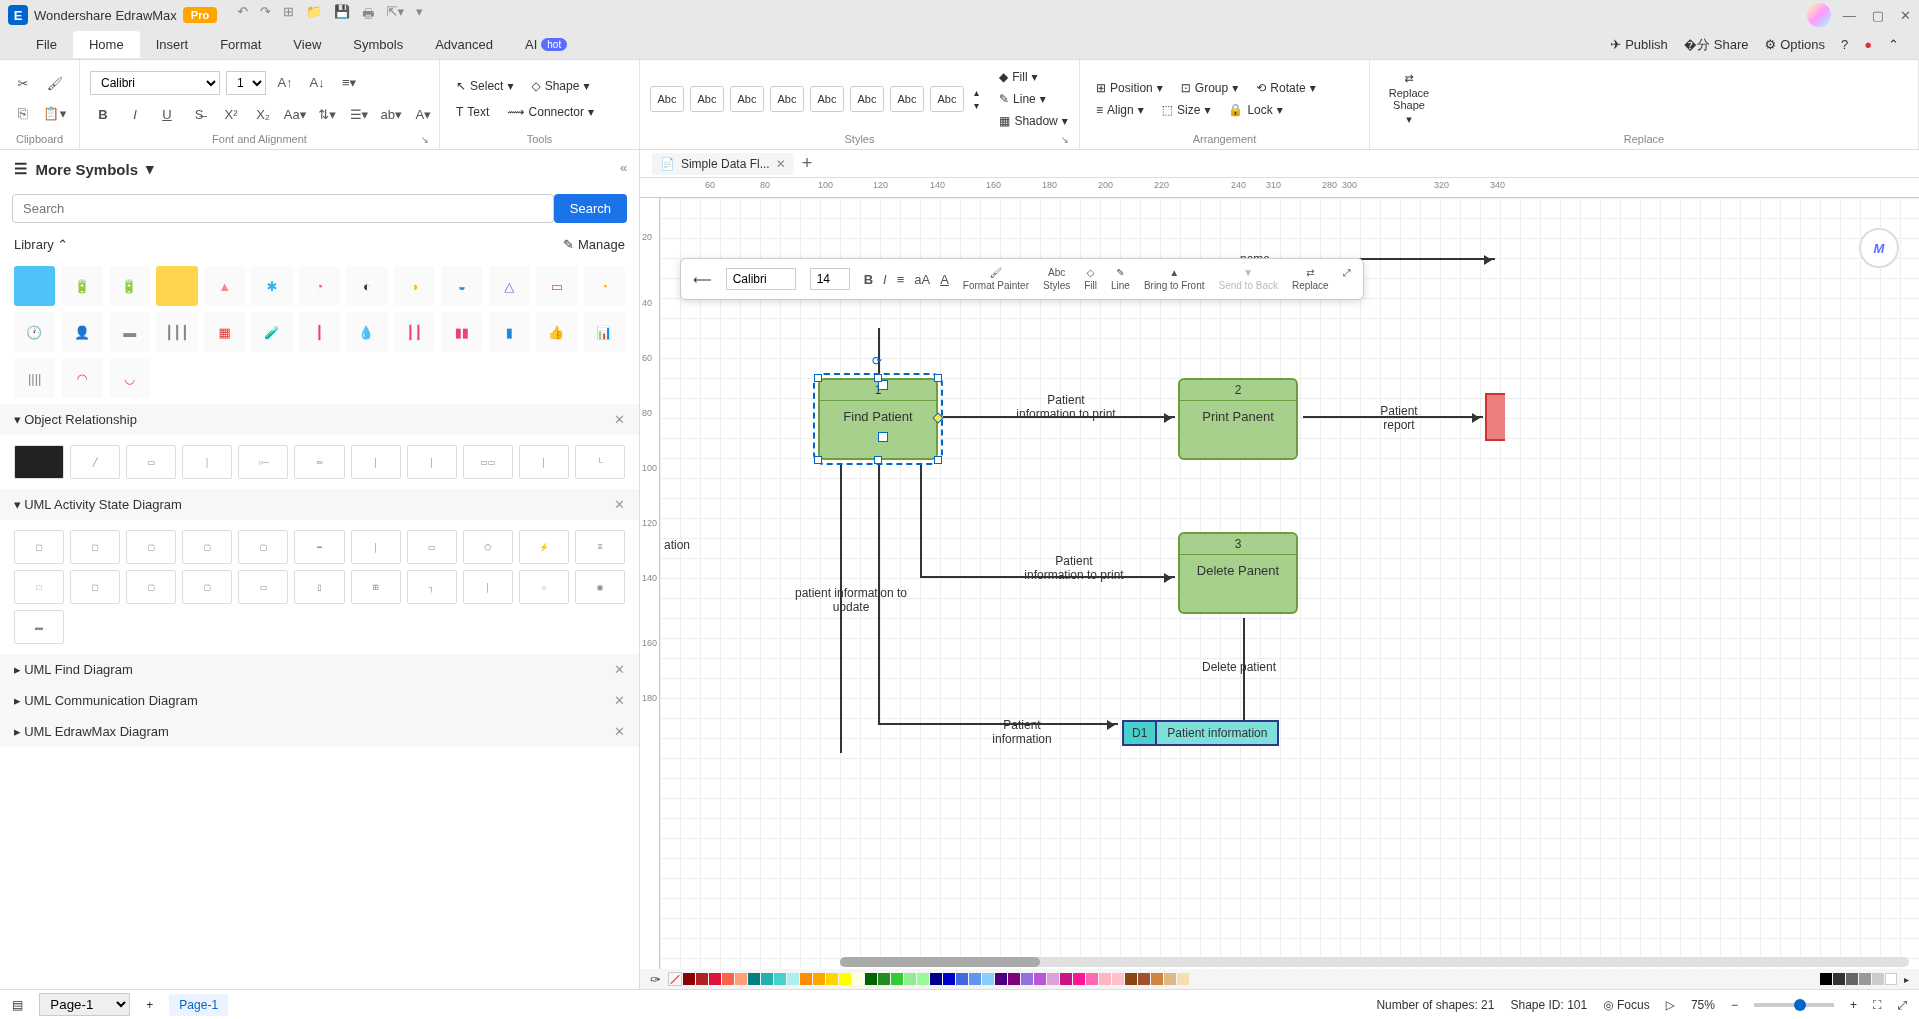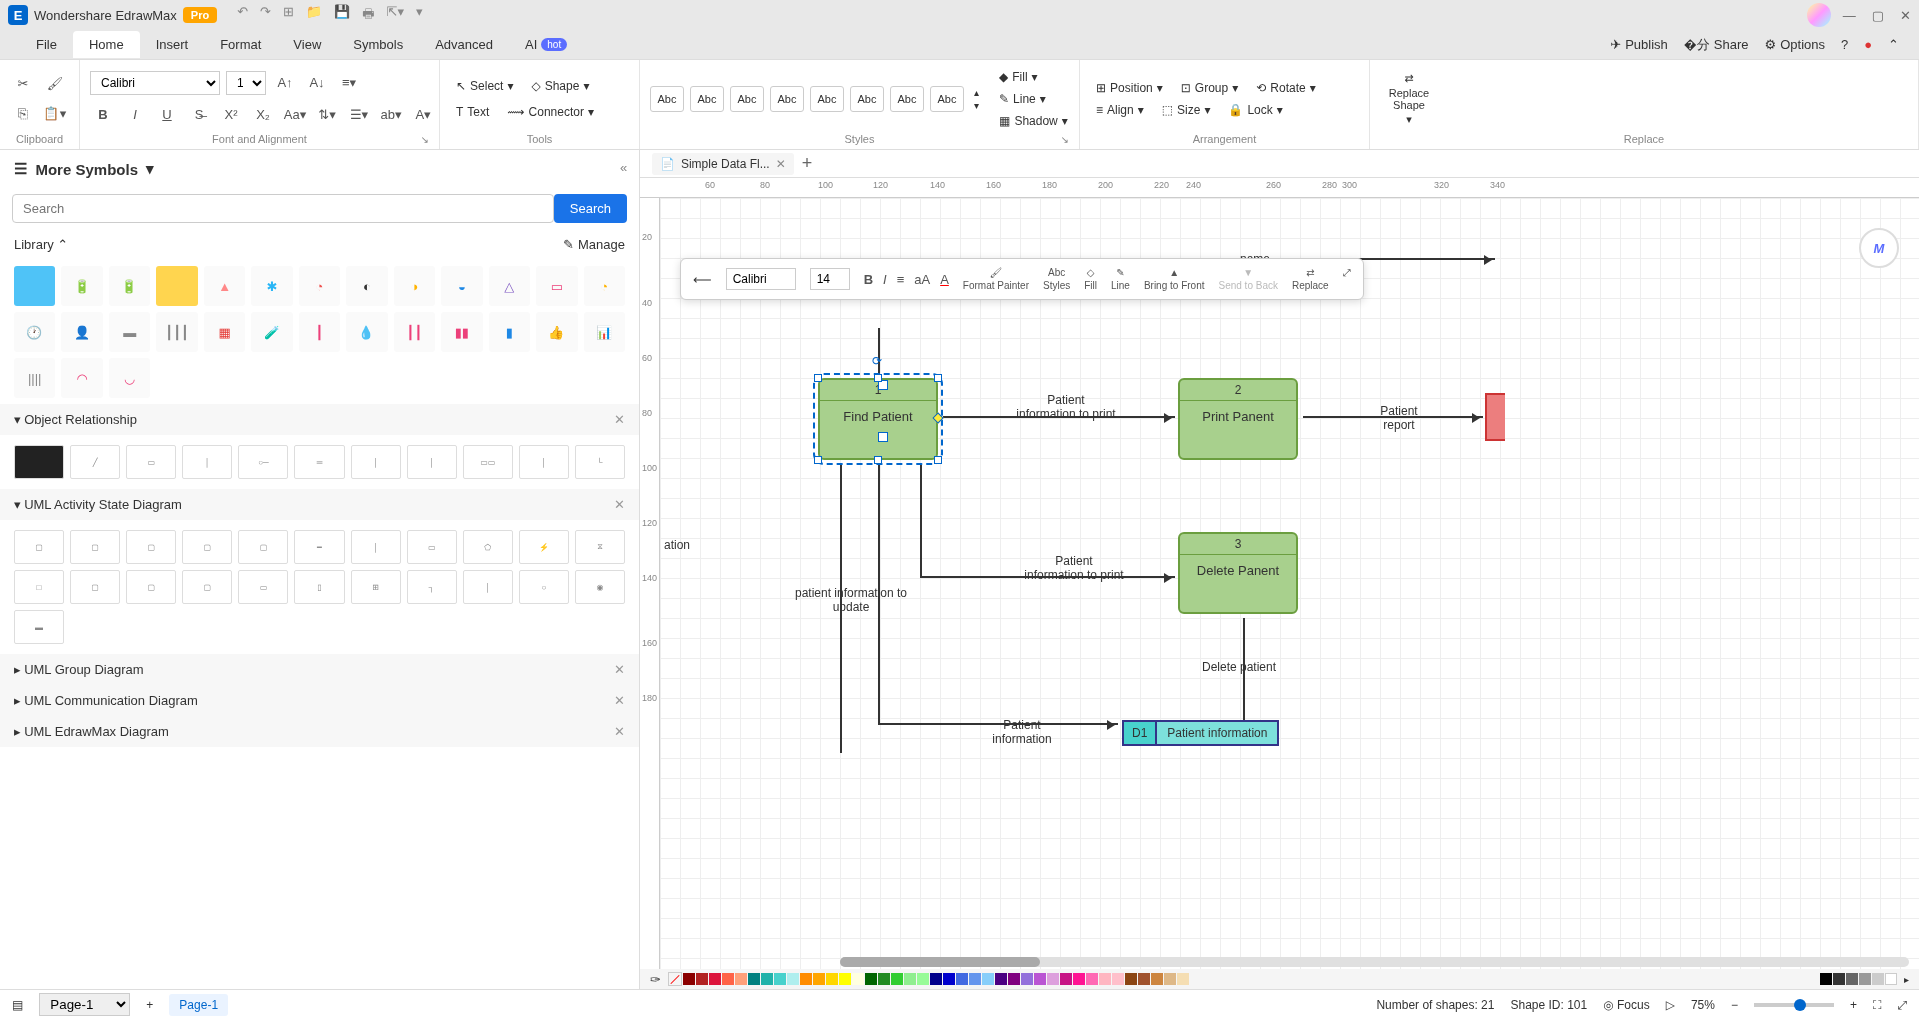--- a/index.html
+++ b/index.html
@@ -373,21 +373,21 @@
       <div class="shape-item">▯</div>
       <div class="shape-item">⊞</div>
       <div class="shape-item">┐</div>
       <div class="shape-item">│</div>
       <div class="shape-item">○</div>
       <div class="shape-item">◉</div>
       <div class="shape-item">▬</div>
     </div>
 
     <div class="section-header">
-      <span>▸ <span>UML Group Diagram</span></span>
+      <span>▸ <span>UML Find Diagram</span></span>
       <span class="close-x">✕</span>
     </div>
     <div class="section-header">
       <span>▸ <span>UML Communication Diagram</span></span>
       <span class="close-x">✕</span>
     </div>
     <div class="section-header">
       <span>▸ <span>UML EdrawMax Diagram</span></span>
       <span class="close-x">✕</span>
     </div>
@@ -407,22 +407,22 @@
     <div class="ruler-h">
       <span class="tick" style="left:65px">60</span>
       <span class="tick" style="left:120px">80</span>
       <span class="tick" style="left:178px">100</span>
       <span class="tick" style="left:233px">120</span>
       <span class="tick" style="left:290px">140</span>
       <span class="tick" style="left:346px">160</span>
       <span class="tick" style="left:402px">180</span>
       <span class="tick" style="left:458px">200</span>
       <span class="tick" style="left:514px">220</span>
-      <span class="tick" style="left:546px">240</span>
-      <span class="tick" style="left:626px">260</span>
+      <span class="tick" style="left:591px">240</span>
+      <span class="tick" style="left:626px">310</span>
       <span class="tick" style="left:682px">280</span>
       <span class="tick" style="left:702px">300</span>
       <span class="tick" style="left:794px">320</span>
       <span class="tick" style="left:850px">340</span>
     </div>
     <div class="canvas-wrap">
       <div class="ruler-v">
         <span class="tick" style="top:34px">20</span>
         <span class="tick" style="top:100px">40</span>
         <span class="tick" style="top:155px">60</span>

